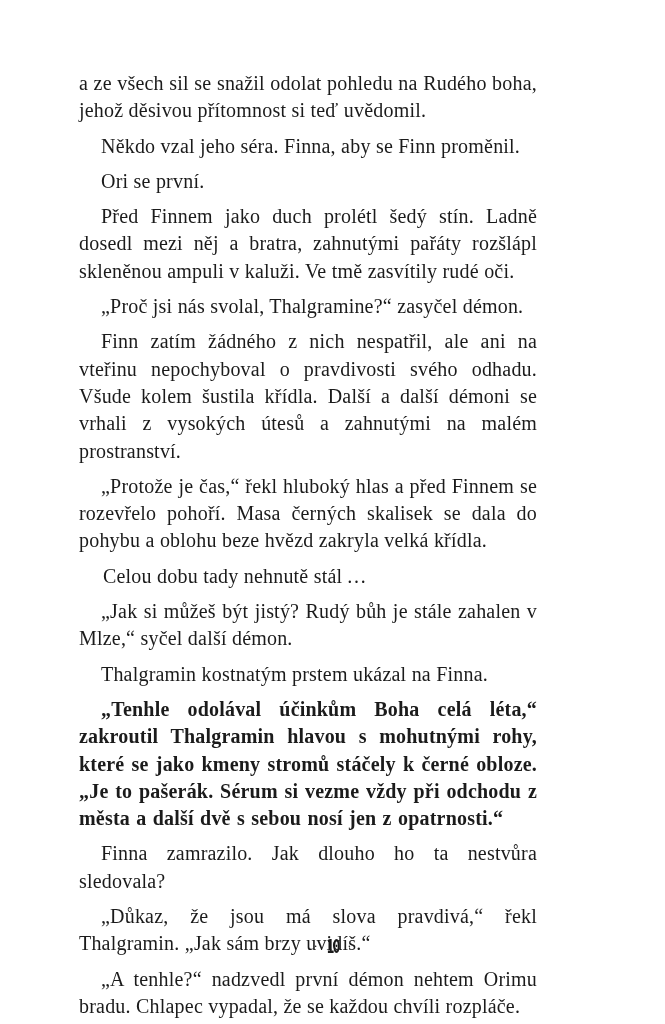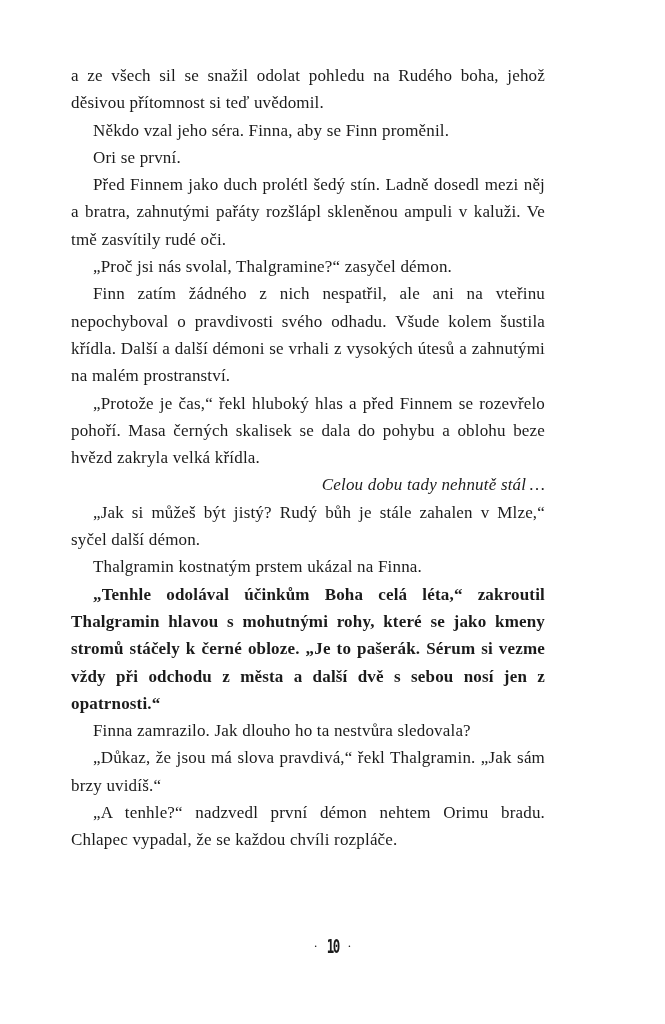--- a/index.html
+++ b/index.html
@@ -24,38 +24,37 @@
   }
 
   .text-block {
     position: absolute;
     left: 71px;
     top: 62px;
     width: 474px;
   }
 
   p.para {
-    margin: 0;
+    margin: 8px;
     text-indent: 22px;
     text-align: justify;
     text-justify: inter-word;
-    font-size: 17px;
+    font-size: 20px;
     line-height: 27.3px;
     letter-spacing: 0.01em;
     word-spacing: 0.005em;
     hyphens: none;
   }
 
   p.para.first {
     text-indent: 0;
   }
 
   p.para.italic {
-    font-style: italic;
-    text-align: right;
+    text-align: left;
     text-indent: 24px;
   }
 
   
   p.para.loose {
     word-spacing: 0.055em;
     font-weight: bold;
   }
 
   .folio {

